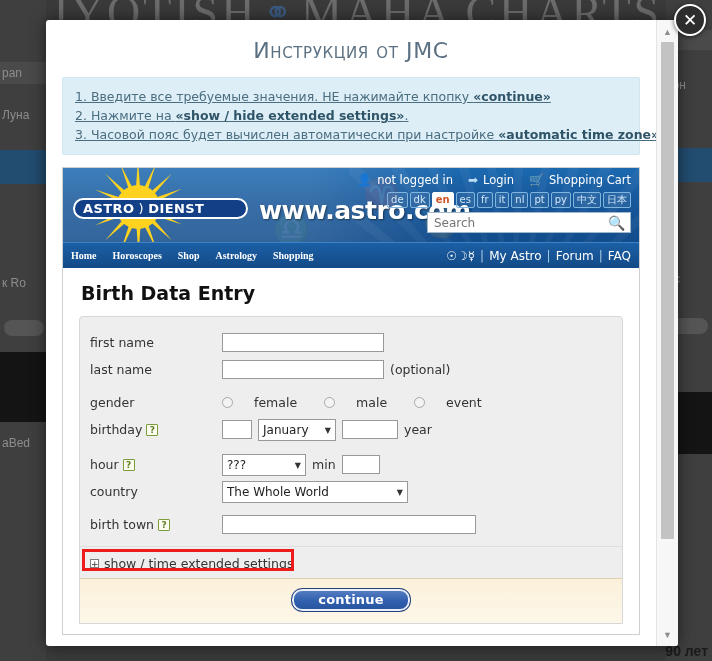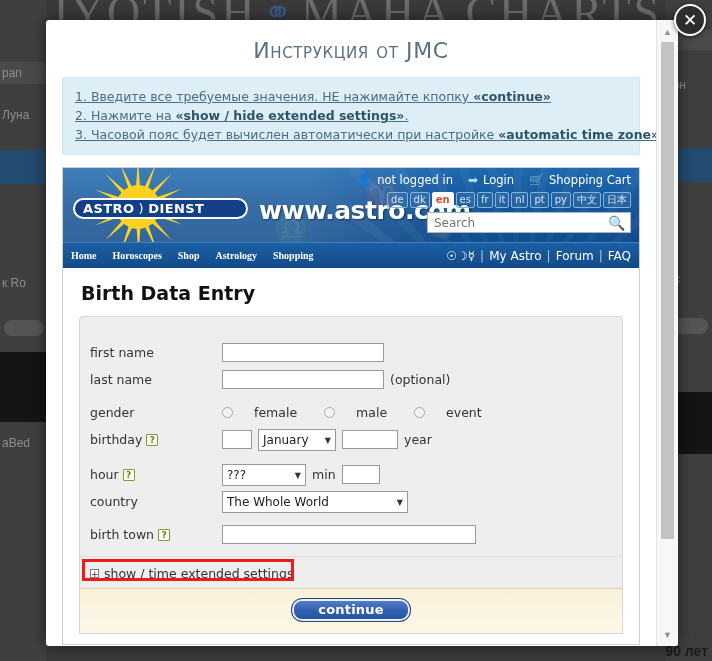--- a/index.html
+++ b/index.html
@@ -274,21 +274,21 @@
     margin: 0 0 12px 2px;
     font-family: "DejaVu Sans", sans-serif;
   }
 
   .form-card {
     border: 1px solid #d7d7d7;
     border-radius: 4px 4px 0 0;
     background: #eeeeee;
     overflow: hidden;
   }
-  .form-rows { padding: 22px 0 2px 0; }
+  .form-rows { padding: 12px 0 2px 0; }
   .frow {
     display: flex; align-items: center;
     min-height: 27px;
     padding-left: 10px;
   }
   .flabel {
     width: 132px; flex: 0 0 132px;
     color: #333; font-size: 12.5px;
     font-family: "DejaVu Sans", sans-serif;
     display: flex; align-items: center; gap: 4px;

